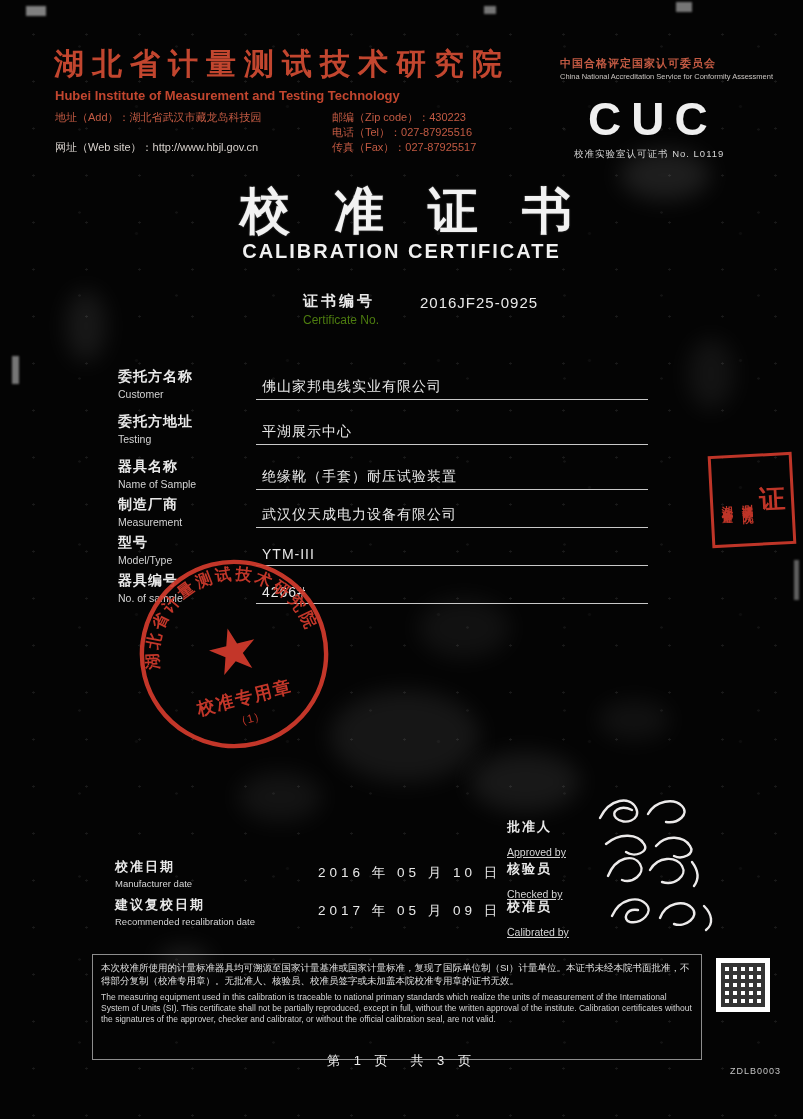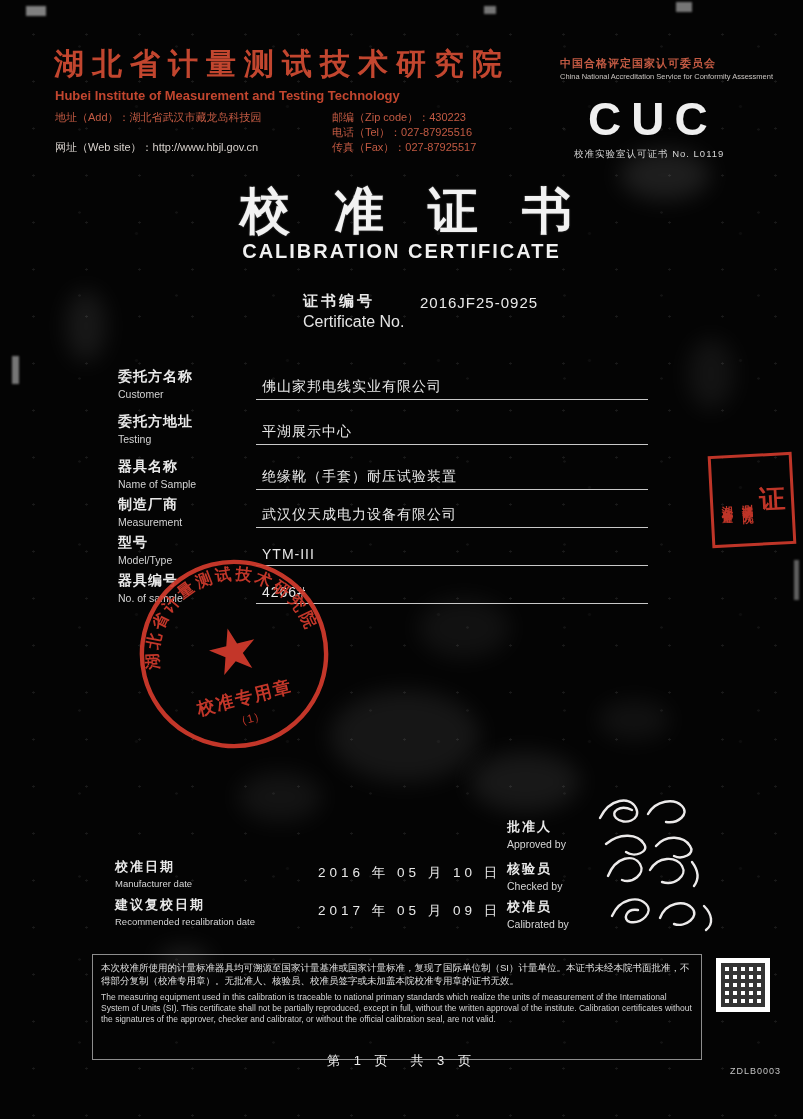--- a/index.html
+++ b/index.html
@@ -25,21 +25,21 @@
   .acc-en { left:560px; top:72px; font-size:7.5px; color:#c9c4c0; width:235px; line-height:1.25; }
   .logo   { left:588px; top:92px; font-size:46px; font-weight:bold; letter-spacing:10px; color:#efefef; }
   .logo-sub { left:574px; top:148px; font-size:9.5px; color:#d6d6d6; letter-spacing:1px; }
 
   
   .title-cn { left:240px; top:178px; font-size:50px; font-weight:bold; letter-spacing:44px; color:#f2f2f2; white-space:nowrap; text-shadow:0 0 2px rgba(255,255,255,.35); }
   .title-en { left:0; right:0; top:240px; text-align:center; font-size:20px; font-weight:bold; letter-spacing:2px; color:#f0f0f0; }
 
   
   .cert-cn { left:303px; top:292px; font-size:15px; font-weight:bold; letter-spacing:3px; }
-  .cert-en { left:303px; top:313px; font-size:16px; color:#e5e5e5; }
+  .cert-en { left:303px; top:313px; font-size:12px; color:#4d7c0f; }
   .cert-no { left:420px; top:294px; font-size:15px; letter-spacing:1px; }
 
   
   .field-row { position:absolute; left:118px; display:flex; align-items:flex-end; }
   .f-label { width:138px; }
   .f-cn { font-size:14px; font-weight:bold; letter-spacing:1px; }
   .f-en { font-size:10.5px; color:#d3d3d3; margin-top:2px; }
   .f-value { width:392px; border-bottom:1px solid rgba(235,235,235,.85); padding:0 4px 3px 6px; font-size:14px; min-height:20px; letter-spacing:1px; }
 
   
@@ -47,21 +47,21 @@
   .rect-stamp {
     left:710px; top:454px; width:84px; height:92px;
     border:3px solid #cf3a2c; transform:rotate(-3deg); color:#cf3a2c;
     display:flex; justify-content:space-around; align-items:center; padding:3px; opacity:.92;
   }
   .rs-col { writing-mode:vertical-rl; font-size:11px; font-weight:bold; letter-spacing:2px; }
   .rs-big { font-size:26px; font-weight:bold; }
 
   
   .so-cn { font-size:13px; font-weight:bold; letter-spacing:2px; }
-  .so-en { font-size:10.5px; color:#d6d6d6; margin-top:2px; }
+  .so-en { font-size:10.5px; color:#d6d6d6; margin-top:10px;text-decoration:underline; }
   .so-ap { left:507px; top:818px; }
   .so-ck { left:507px; top:860px; }
   .so-cb { left:507px; top:898px; }
   .sig { pointer-events:none; }
   .sig path { fill:none; stroke:#eceaea; stroke-width:2.4; stroke-linecap:round; }
   .sig-ap { left:588px; top:792px; }
   .sig-ck { left:600px; top:846px; }
   .sig-cb { left:602px; top:888px; }
 
   

